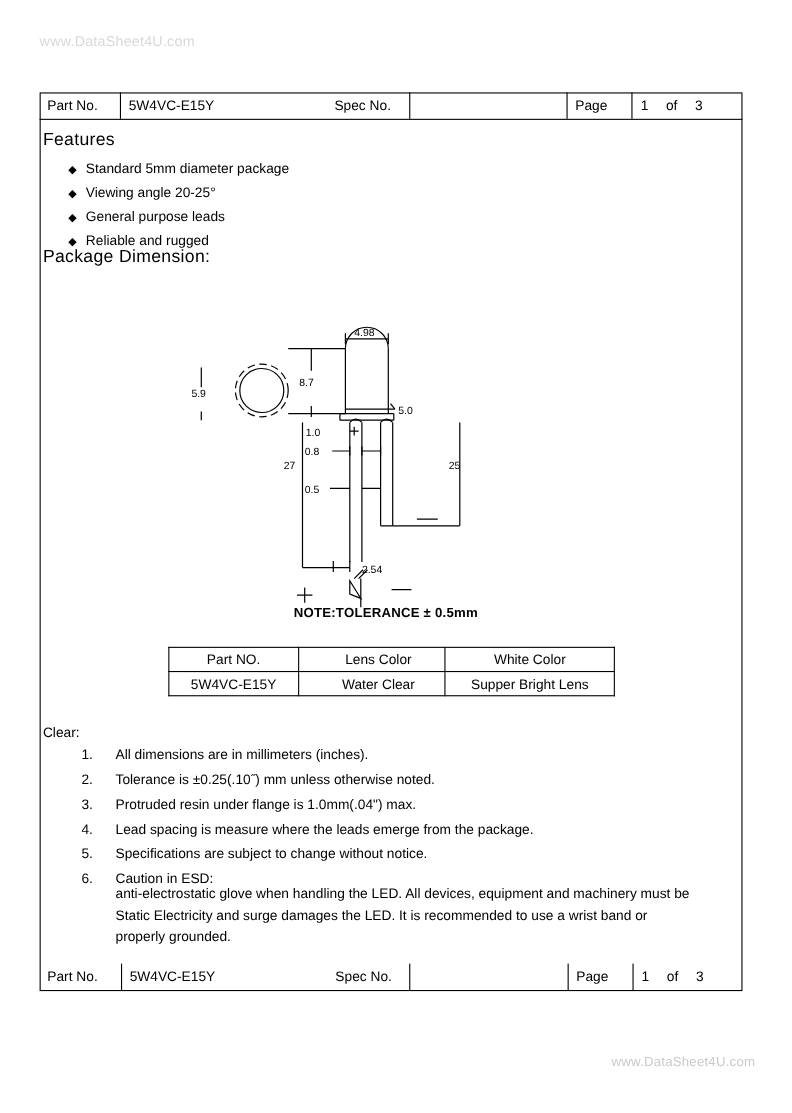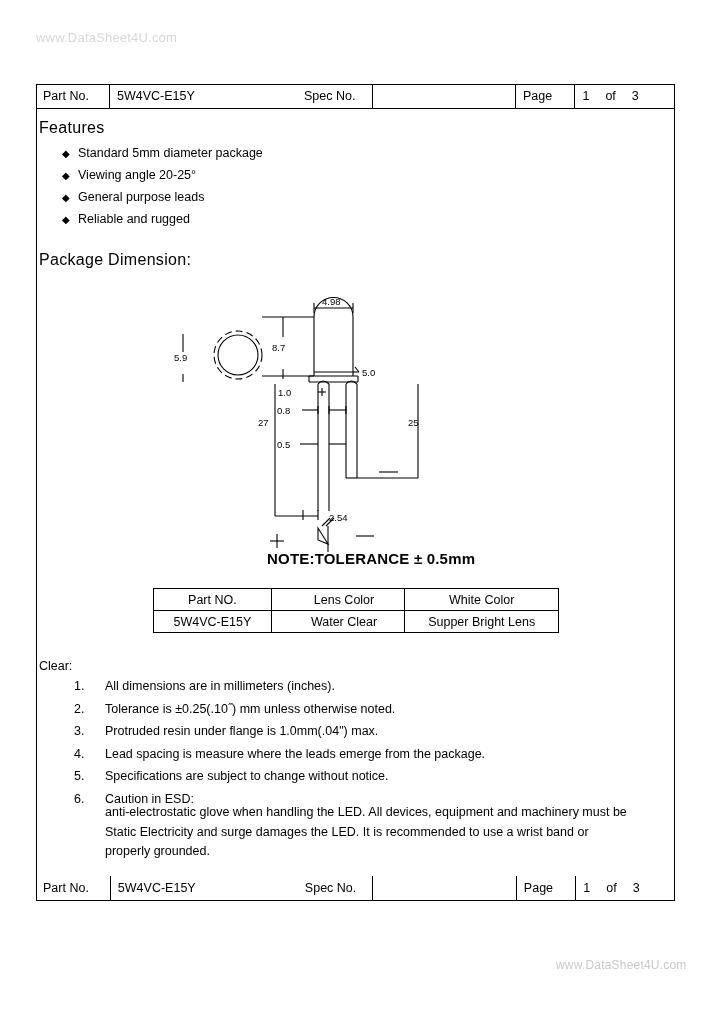--- a/index.html
+++ b/index.html
@@ -72,21 +72,21 @@
   .c-page-val  { width: 115px; display: flex; gap: 16px; align-items: center; }
 
   
   .sec-title {
     position: absolute;
     font-size: 16px;
     letter-spacing: 0.3px;
     white-space: nowrap;
   }
   #features-title { left: 39px; top: 119px; }
-  #pkgdim-title   { left: 39px; top: 251px; }
+  #pkgdim-title   { left: 39px; top: 225px; }
 
   
   .features {
     position: absolute;
     left: 62px; top: 146px;
     width: 420px;
   }
   .feat-item {
     display: flex;
     align-items: baseline;
@@ -105,21 +105,21 @@
   .drawing {
     position: absolute;
     left: 150px; top: 296px;
     width: 420px; height: 278px;
   }
   .drawing svg { display: block; }
 
   .note-tol {
     position: absolute;
     left: 267px; top: 550px;
-    font-size: 15px;
+    font-size: 12px;
     font-weight: bold;
     white-space: nowrap;
     letter-spacing: 0.2px;
   }
 
   
   .part-table {
     position: absolute;
     left: 153px; top: 588px;
     width: 406px;

